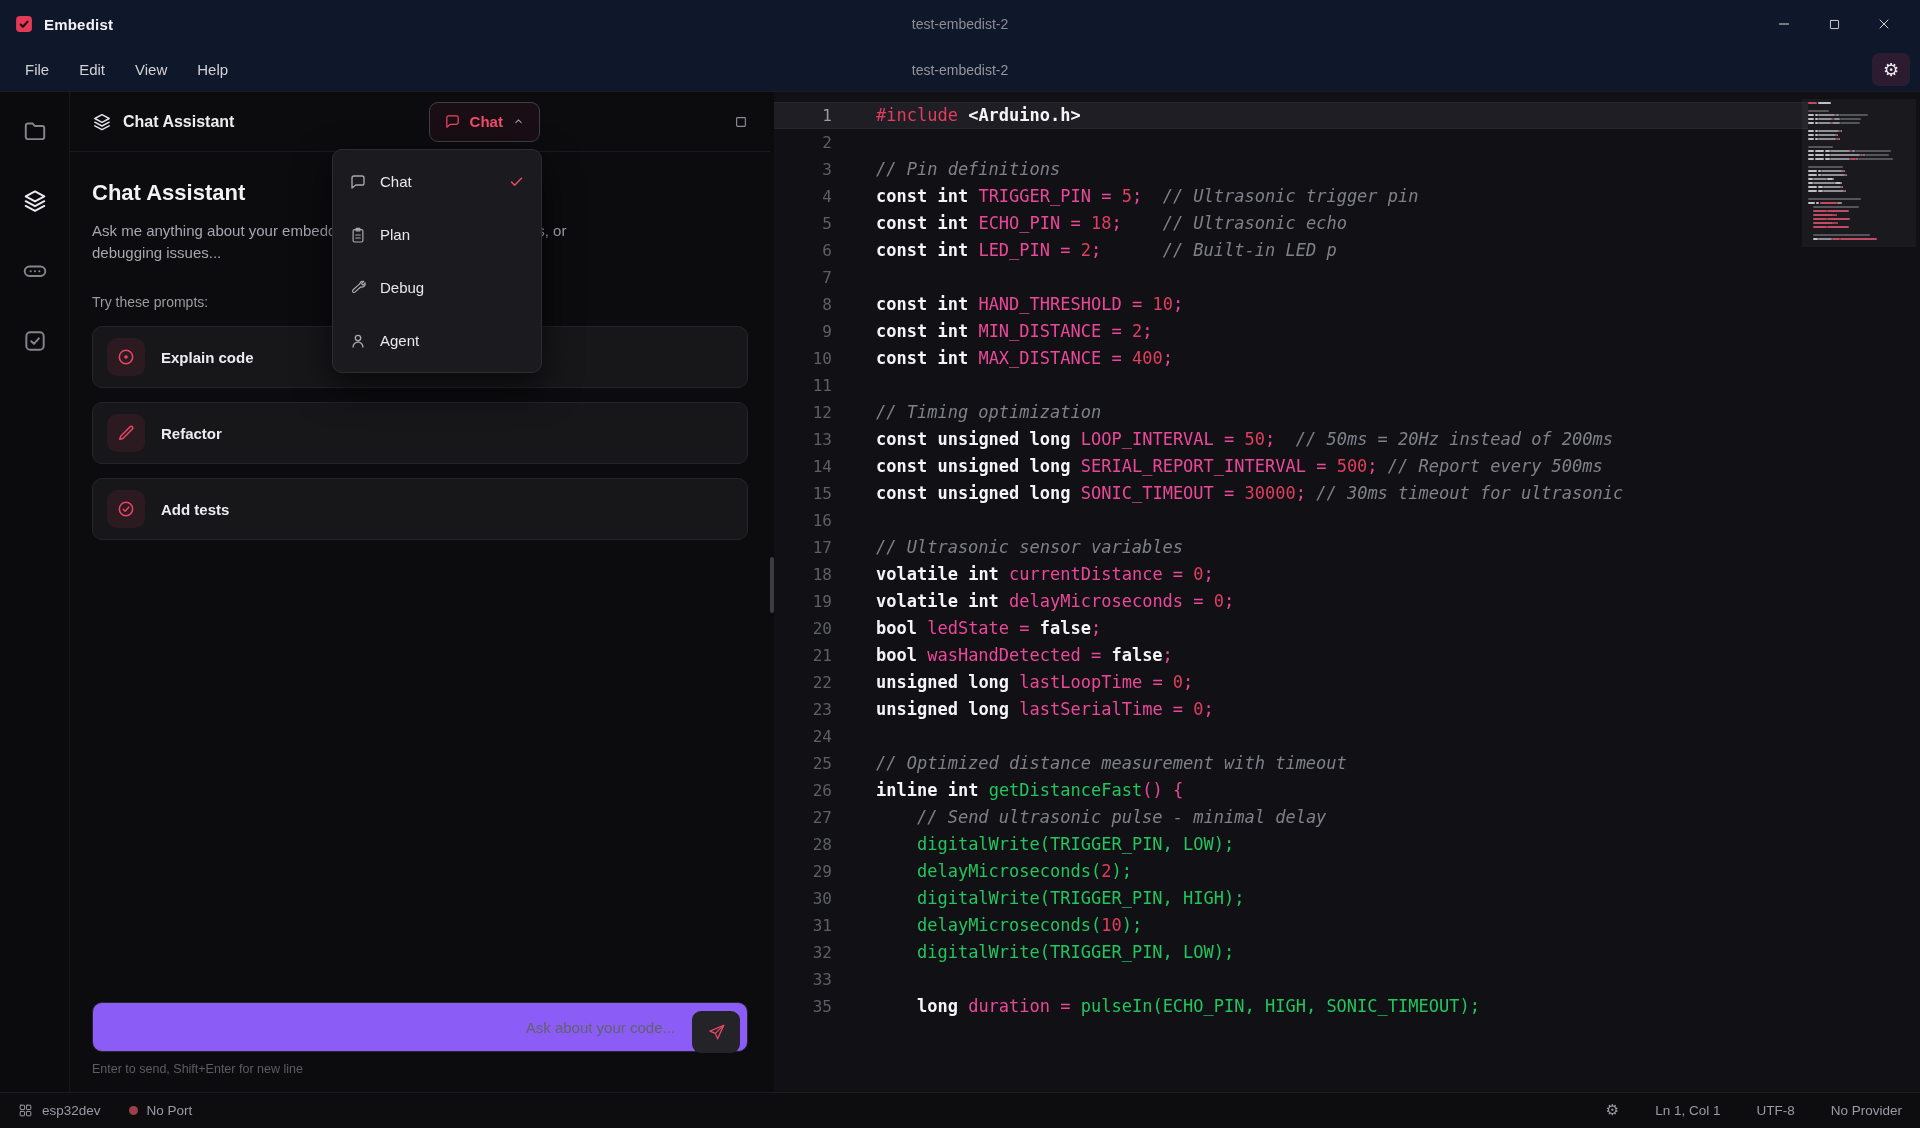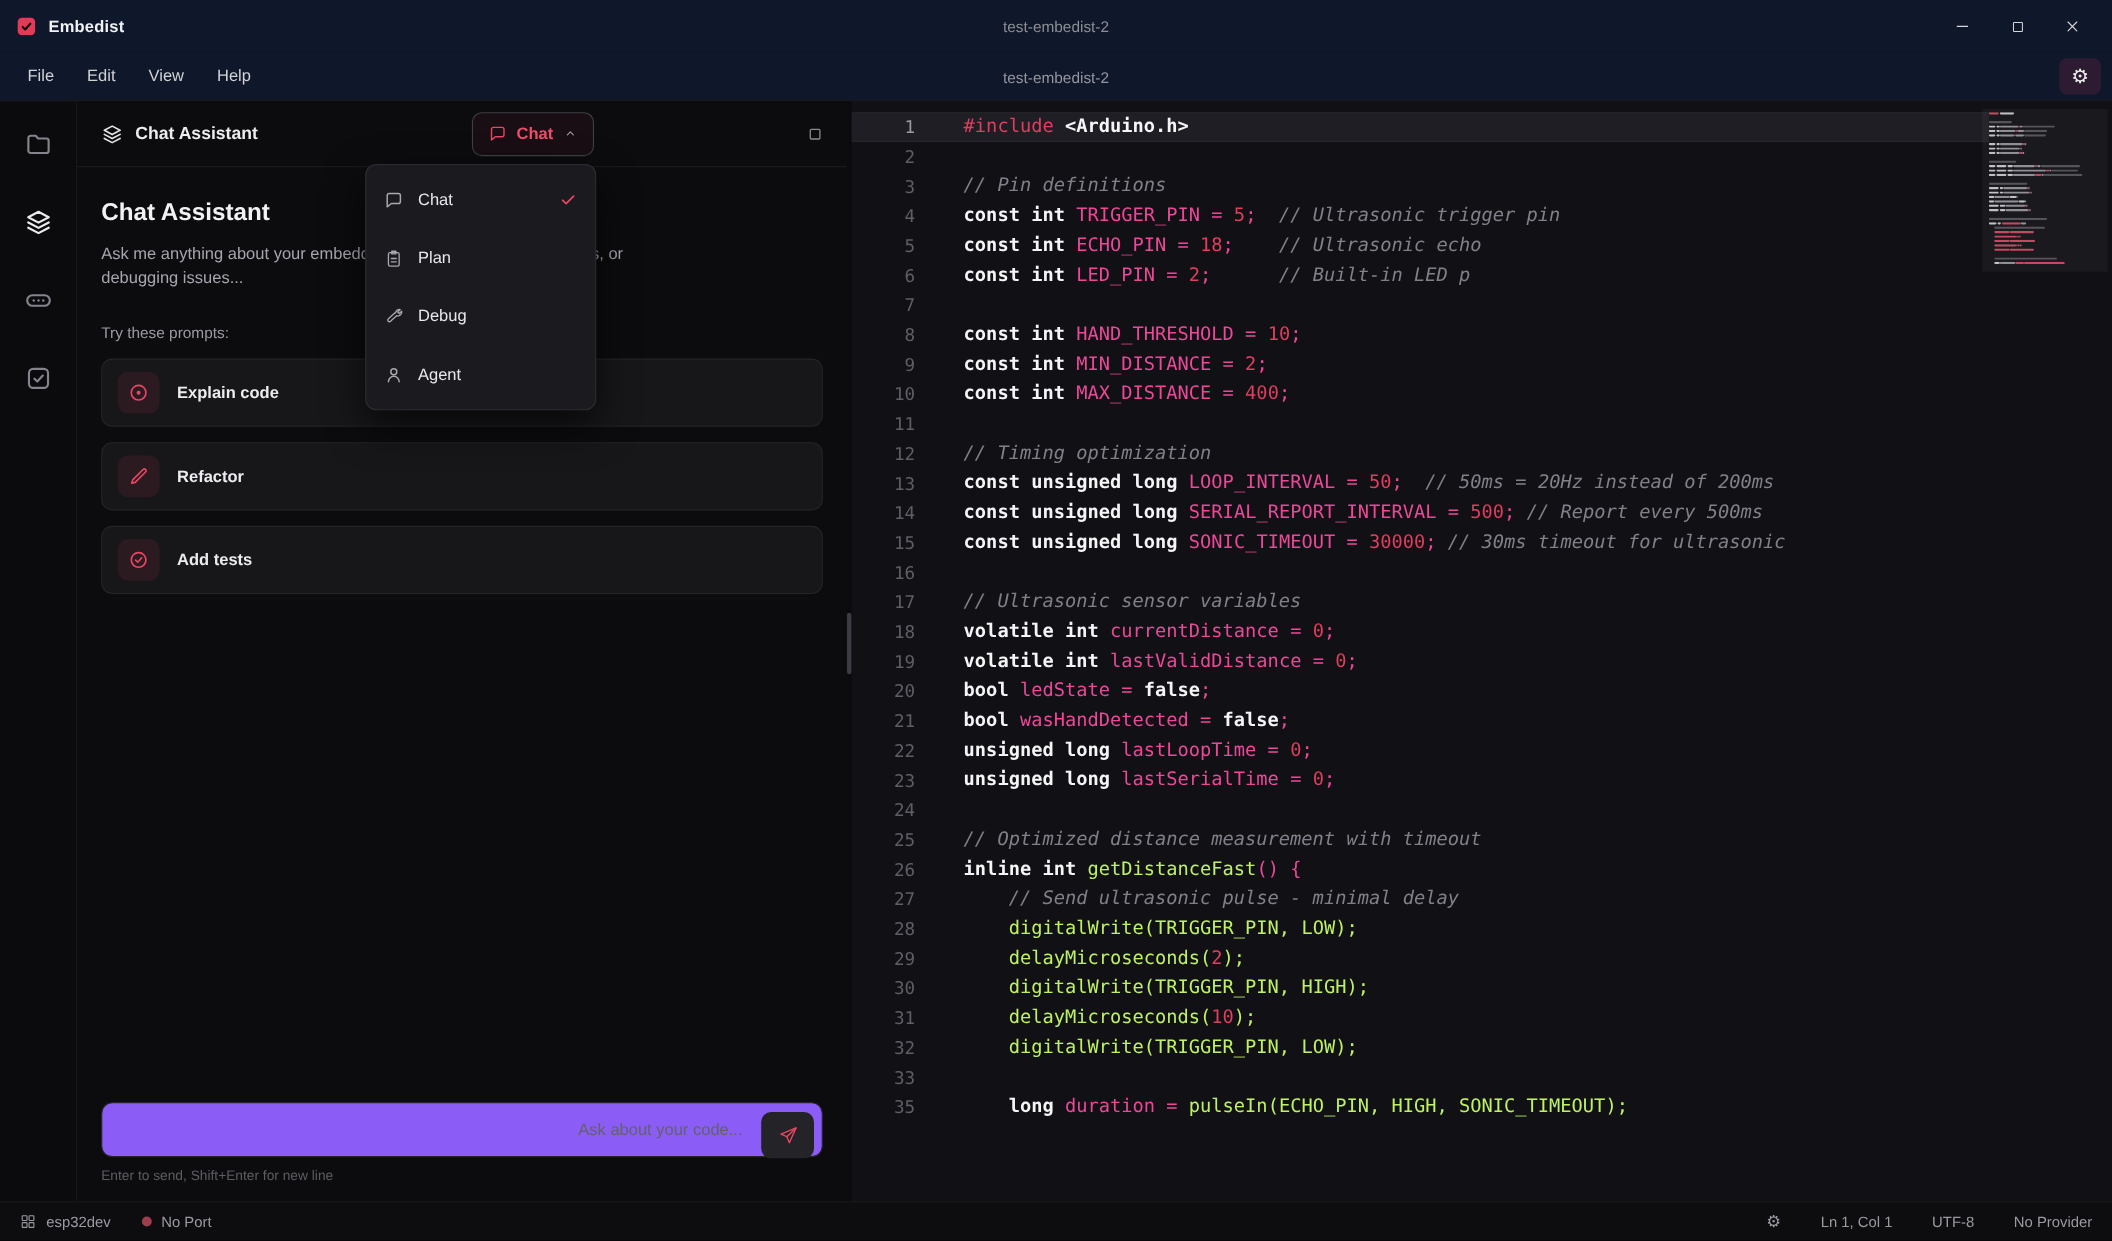--- a/index.html
+++ b/index.html
@@ -80,21 +80,21 @@
   .code-row { display:flex; height:27px; line-height:27px; white-space:pre; }
   .code-row.current { background:#1e1e24; box-shadow:inset 0 1px 0 rgba(255,255,255,0.04), inset 0 -1px 0 rgba(255,255,255,0.04); }
   .gutter { width:58px; flex:none; text-align:right; color:#5e5e66; font-size:16px; }
   .code-row.current .gutter { color:#9a9aa2; }
   .code-text { margin-left:44px; }
   .tok-p { color:#ec4899; }
   .tok-k { color:#f5f5f7; font-weight:bold; }
   .tok-s { color:#f5f5f7; font-weight:bold; }
   .tok-n { color:#e23d5f; }
   .tok-d { color:#e23d5f; }
-  .tok-f { color:#bef264; }
+  .tok-f { color:#22c55e; }
   .tok-c { color:#80808a; font-style:italic; }
 
   .minimap { position:absolute; top:0; right:0; bottom:0; width:112px; background:#111115; padding:10px 12px 0 0; }
   .mm-lines { position:relative; width:100px; margin-left:auto; }
   .mm-row { height:3px; margin-bottom:1px; white-space:nowrap; font-size:0; overflow:hidden; }
   .mm-seg { display:inline-block; height:2px; border-radius:1px; vertical-align:top; }
   .mm-p { background:#8e8e96; } .mm-k, .mm-s { background:#c2c2c8; }
   .mm-c { background:#4f4f57; } .mm-n, .mm-d, .mm-f { background:#c4455e; }
   .mm-blank { background:transparent !important; }
   .mm-viewport { position:absolute; left:-6px; right:-8px; top:-3px; height:148px; background:rgba(150,150,160,0.07); }
@@ -340,21 +340,21 @@
             <div class="code-row"><span class="gutter">9</span><span class="code-text"><span class="tok-k">const</span><span class="tok-p"> </span><span class="tok-k">int</span><span class="tok-p"> MIN_DISTANCE = </span><span class="tok-n">2</span><span class="tok-p">;</span></span></div>
             <div class="code-row"><span class="gutter">10</span><span class="code-text"><span class="tok-k">const</span><span class="tok-p"> </span><span class="tok-k">int</span><span class="tok-p"> MAX_DISTANCE = </span><span class="tok-n">400</span><span class="tok-p">;</span></span></div>
             <div class="code-row"><span class="gutter">11</span><span class="code-text"></span></div>
             <div class="code-row"><span class="gutter">12</span><span class="code-text"><span class="tok-c">// Timing optimization</span></span></div>
             <div class="code-row"><span class="gutter">13</span><span class="code-text"><span class="tok-k">const</span><span class="tok-p"> </span><span class="tok-k">unsigned</span><span class="tok-p"> </span><span class="tok-k">long</span><span class="tok-p"> LOOP_INTERVAL = </span><span class="tok-n">50</span><span class="tok-p">;  </span><span class="tok-c">// 50ms = 20Hz instead of 200ms</span></span></div>
             <div class="code-row"><span class="gutter">14</span><span class="code-text"><span class="tok-k">const</span><span class="tok-p"> </span><span class="tok-k">unsigned</span><span class="tok-p"> </span><span class="tok-k">long</span><span class="tok-p"> SERIAL_REPORT_INTERVAL = </span><span class="tok-n">500</span><span class="tok-p">; </span><span class="tok-c">// Report every 500ms</span></span></div>
             <div class="code-row"><span class="gutter">15</span><span class="code-text"><span class="tok-k">const</span><span class="tok-p"> </span><span class="tok-k">unsigned</span><span class="tok-p"> </span><span class="tok-k">long</span><span class="tok-p"> SONIC_TIMEOUT = </span><span class="tok-n">30000</span><span class="tok-p">; </span><span class="tok-c">// 30ms timeout for ultrasonic</span></span></div>
             <div class="code-row"><span class="gutter">16</span><span class="code-text"></span></div>
             <div class="code-row"><span class="gutter">17</span><span class="code-text"><span class="tok-c">// Ultrasonic sensor variables</span></span></div>
             <div class="code-row"><span class="gutter">18</span><span class="code-text"><span class="tok-k">volatile</span><span class="tok-p"> </span><span class="tok-k">int</span><span class="tok-p"> currentDistance = </span><span class="tok-n">0</span><span class="tok-p">;</span></span></div>
-            <div class="code-row"><span class="gutter">19</span><span class="code-text"><span class="tok-k">volatile</span><span class="tok-p"> </span><span class="tok-k">int</span><span class="tok-p"> lastValidDistance = </span><span class="tok-n">0</span><span class="tok-p">;</span></span></div>
+            <div class="code-row"><span class="gutter">19</span><span class="code-text"><span class="tok-k">volatile</span><span class="tok-p"> </span><span class="tok-k">int</span><span class="tok-p"> delayMicroseconds = </span><span class="tok-n">0</span><span class="tok-p">;</span></span></div>
             <div class="code-row"><span class="gutter">20</span><span class="code-text"><span class="tok-k">bool</span><span class="tok-p"> ledState = </span><span class="tok-k">false</span><span class="tok-p">;</span></span></div>
             <div class="code-row"><span class="gutter">21</span><span class="code-text"><span class="tok-k">bool</span><span class="tok-p"> wasHandDetected = </span><span class="tok-k">false</span><span class="tok-p">;</span></span></div>
             <div class="code-row"><span class="gutter">22</span><span class="code-text"><span class="tok-k">unsigned</span><span class="tok-p"> </span><span class="tok-k">long</span><span class="tok-p"> lastLoopTime = </span><span class="tok-n">0</span><span class="tok-p">;</span></span></div>
             <div class="code-row"><span class="gutter">23</span><span class="code-text"><span class="tok-k">unsigned</span><span class="tok-p"> </span><span class="tok-k">long</span><span class="tok-p"> lastSerialTime = </span><span class="tok-n">0</span><span class="tok-p">;</span></span></div>
             <div class="code-row"><span class="gutter">24</span><span class="code-text"></span></div>
             <div class="code-row"><span class="gutter">25</span><span class="code-text"><span class="tok-c">// Optimized distance measurement with timeout</span></span></div>
             <div class="code-row"><span class="gutter">26</span><span class="code-text"><span class="tok-k">inline</span><span class="tok-p"> </span><span class="tok-k">int</span><span class="tok-p"> </span><span class="tok-f">getDistanceFast</span><span class="tok-p">() {</span></span></div>
             <div class="code-row"><span class="gutter">27</span><span class="code-text"><span class="tok-p">    </span><span class="tok-c">// Send ultrasonic pulse - minimal delay</span></span></div>
             <div class="code-row"><span class="gutter">28</span><span class="code-text"><span class="tok-p">    </span><span class="tok-f">digitalWrite</span><span class="tok-f">(TRIGGER_PIN, LOW);</span></span></div>
             <div class="code-row"><span class="gutter">29</span><span class="code-text"><span class="tok-p">    </span><span class="tok-f">delayMicroseconds</span><span class="tok-f">(</span><span class="tok-n">2</span><span class="tok-f">);</span></span></div>

